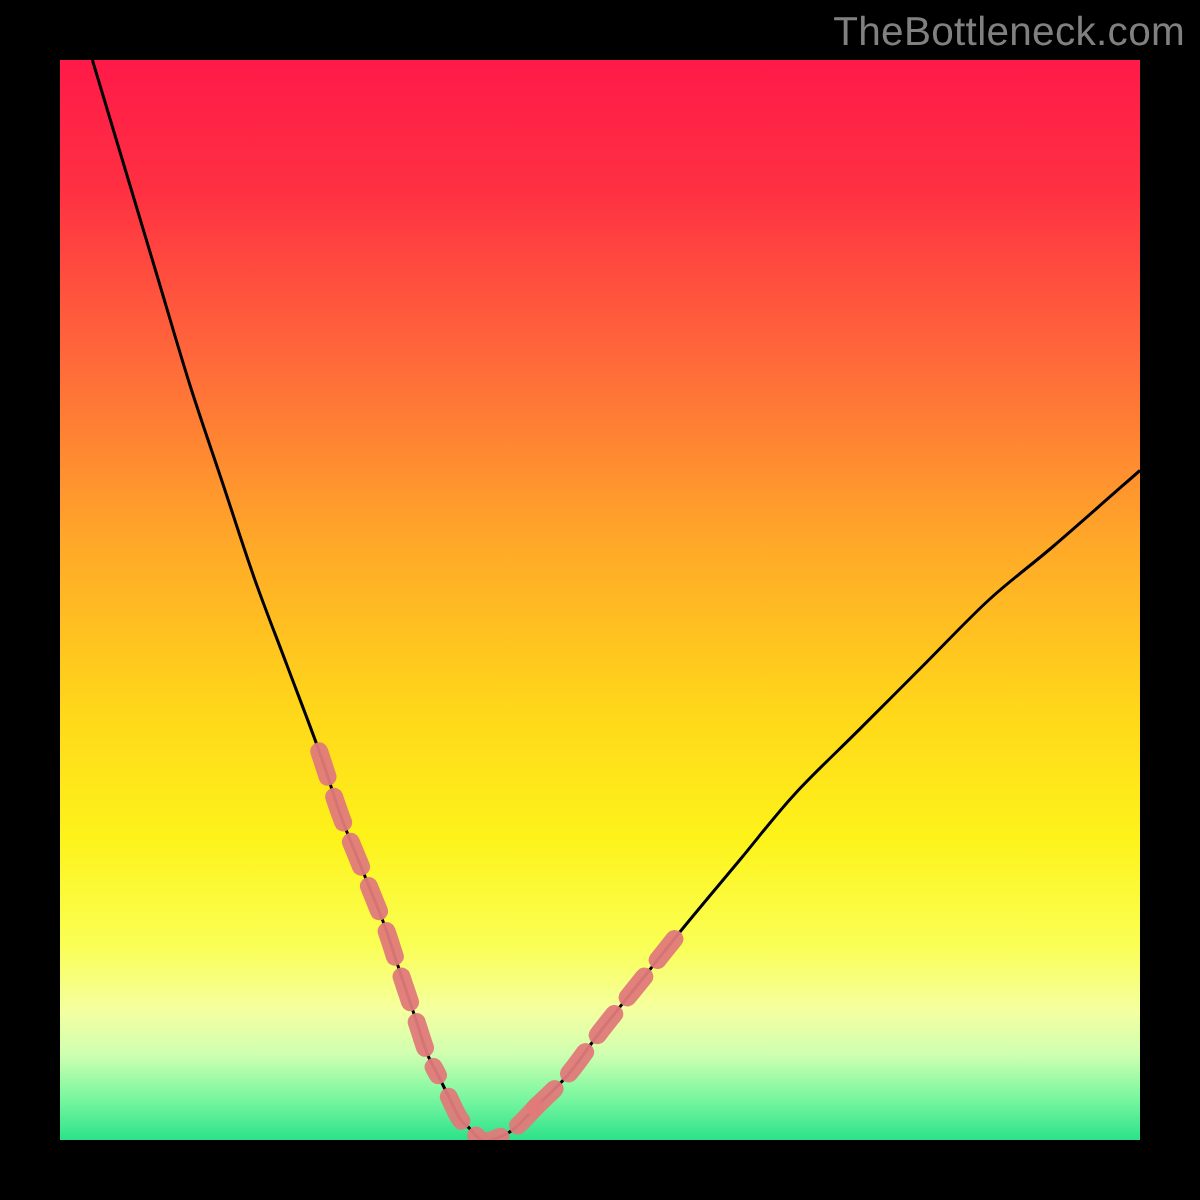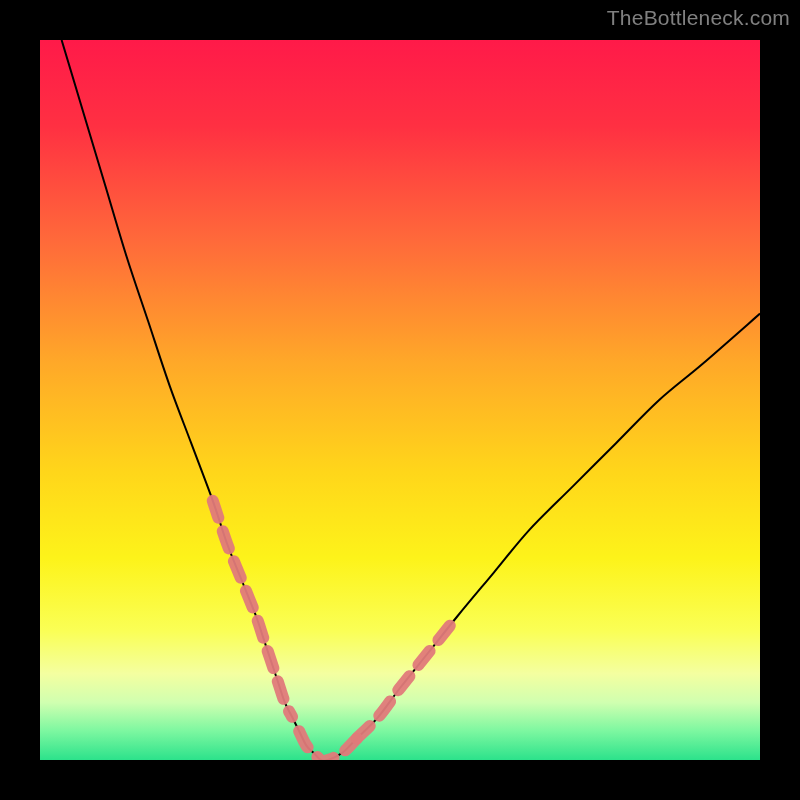--- a/index.html
+++ b/index.html
@@ -29,21 +29,21 @@
   }
   .gradient {
     position: absolute;
     left: 0; top: 0; right: 0; bottom: 0;
   }
   .watermark {
     position: absolute;
     top: 6px;
     right: 10px;
     color: #808080;
-    font-size: 21px;
+    font-size: 27px;
     font-weight: 400;
     letter-spacing: 0.2px;
   }
   svg.curves {
     position: absolute;
     left: 0; top: 0;
     width: 720px;
     height: 720px;
     overflow: visible;
   }

